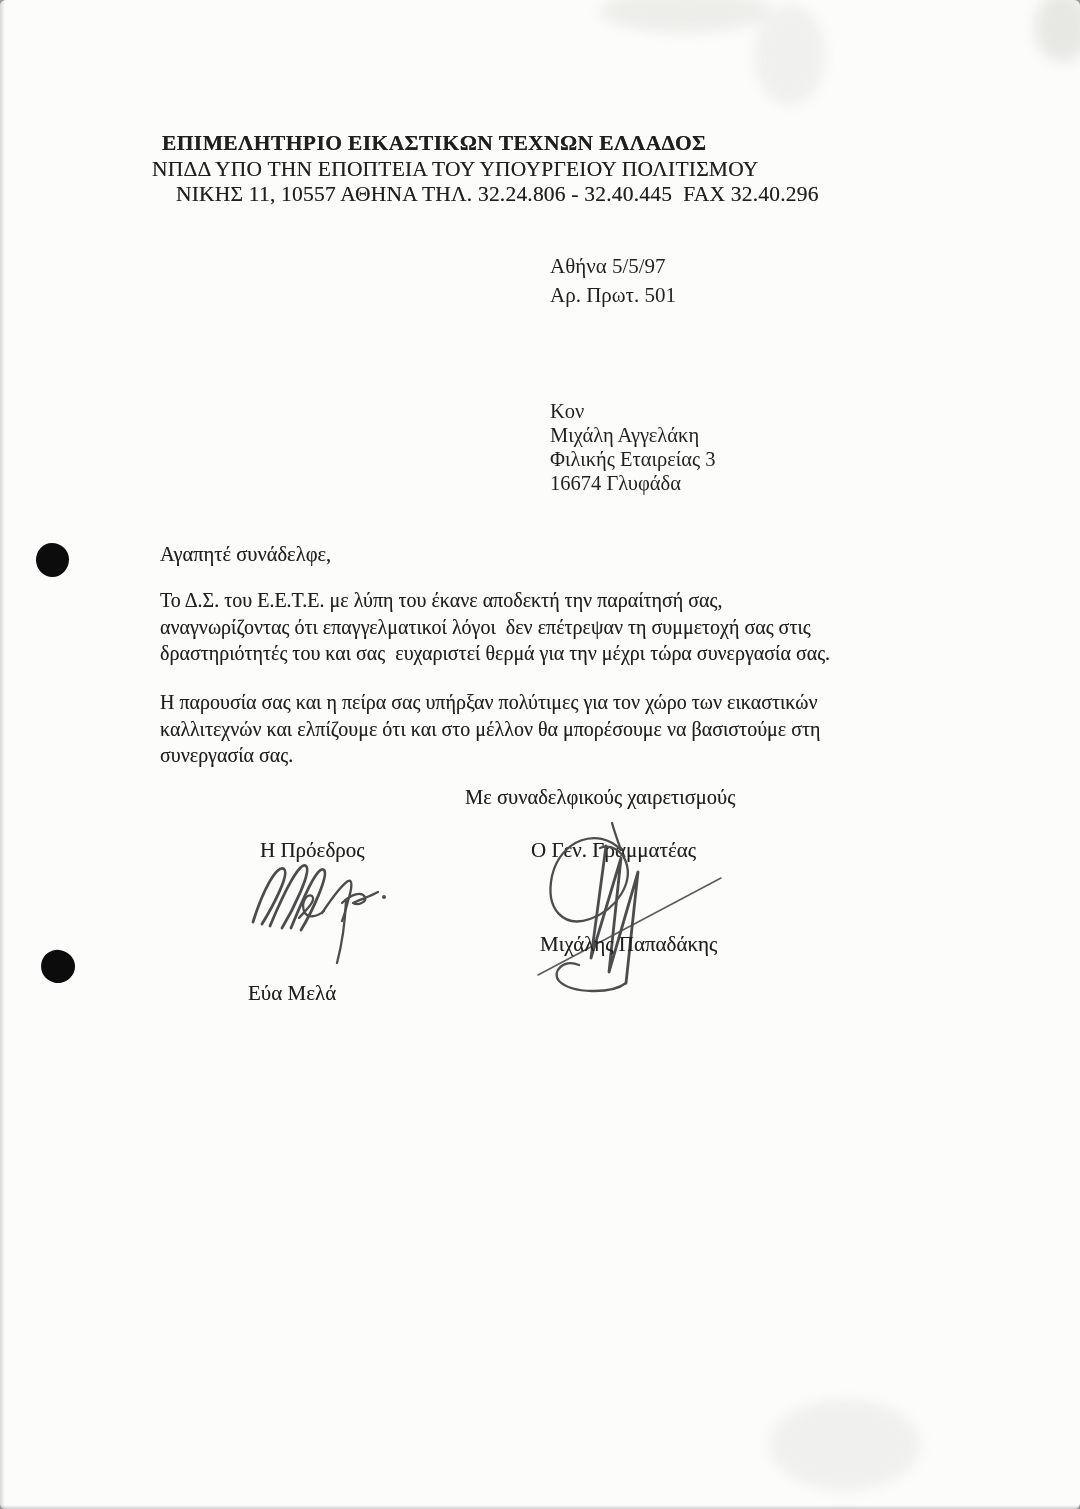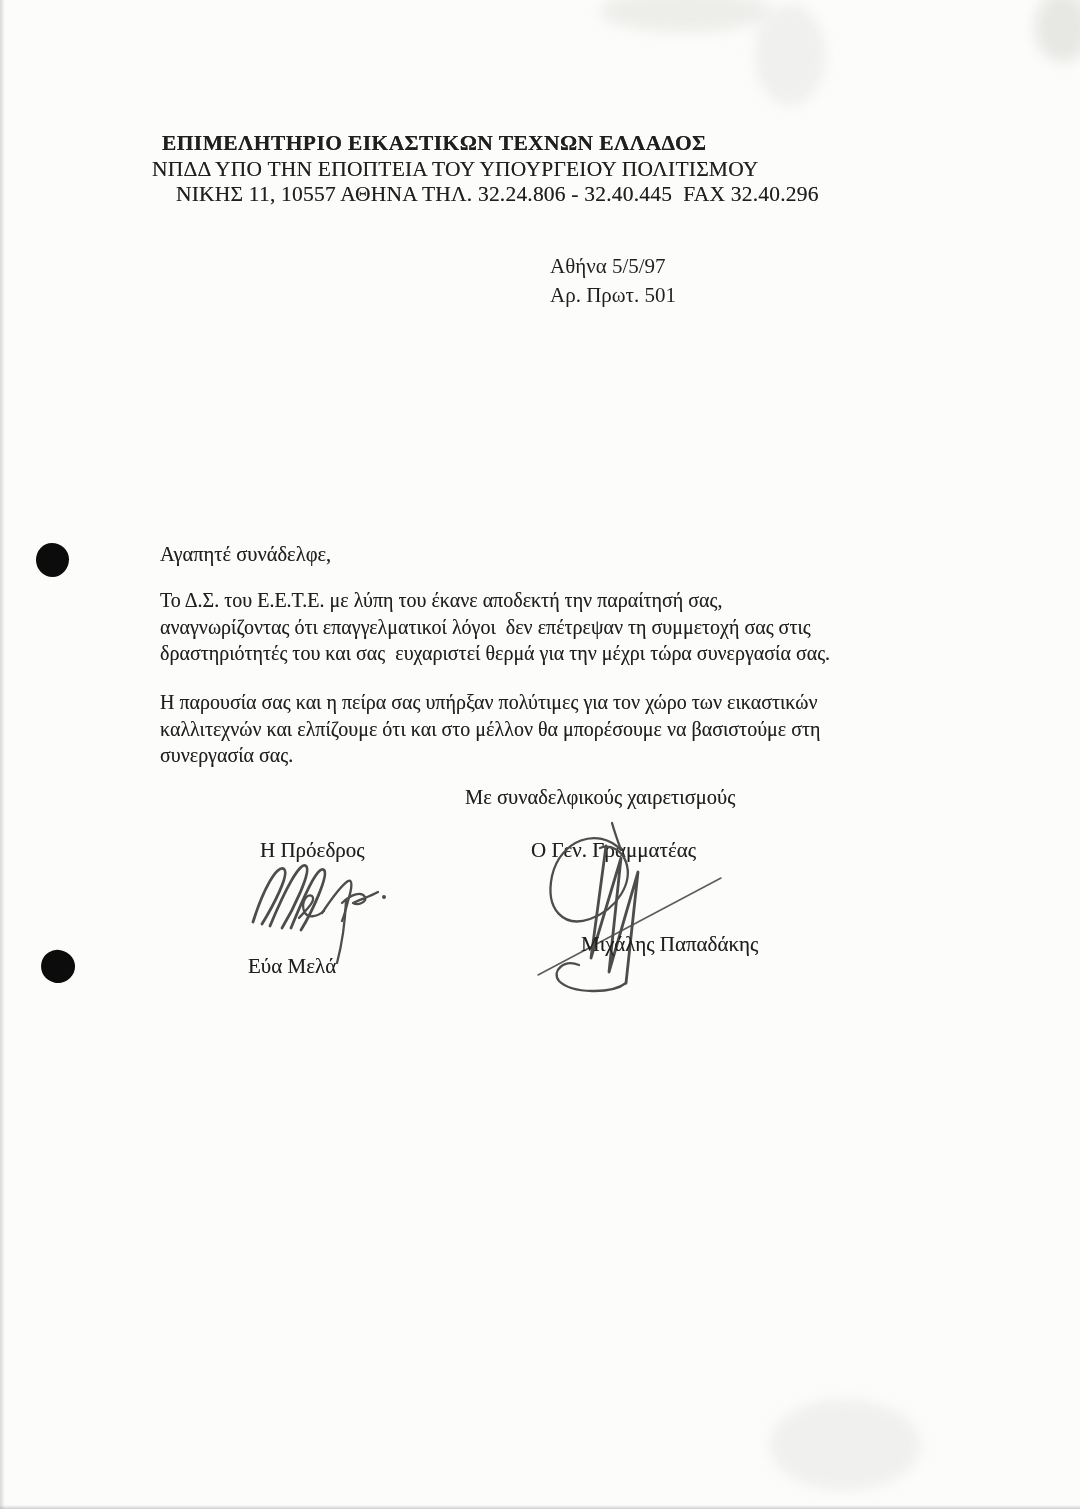--- a/index.html
+++ b/index.html
@@ -5,20 +5,21 @@
   html, body { margin: 0; padding: 0; background: #9a9a9a; }
   .page {
     position: relative;
     width: 1080px;
     height: 1509px;
     margin: 0 auto;
     background: var(--paper, #fcfcfb);
     overflow: hidden;
     font-family: "Liberation Serif", "DejaVu Serif", serif;
     color: var(--ink, #1f1f1f);
+    border-radius: 6px;
   }
   .txt { position: absolute; white-space: pre; }
   .org-name {
     left: 162px; top: 131px;
     font-size: 21.5px; font-weight: bold; letter-spacing: 0.4px;
     text-shadow: 0 0 0.6px rgba(15,15,15,0.75);
   }
   .org-sub {
     left: 152px; top: 157px;
     font-size: 21.5px; letter-spacing: 0.2px;
@@ -40,22 +41,22 @@
   .para div { white-space: pre; }
   .para1 { top: 587px; }
   .para2 { top: 689px; }
   .closing { left: 465px; top: 786px; }
   .sig-title { position: absolute; top: 838px; font-size: 21px;
                text-shadow: 0 0 0.3px rgba(30,30,30,0.45); white-space: pre; }
   .sig-title-left { left: 260px; }
   .sig-title-right { left: 531px; }
   .sig-name { position: absolute; font-size: 21px;
               text-shadow: 0 0 0.3px rgba(30,30,30,0.45); white-space: pre; }
-  .sig-name-left { left: 248px; top: 954px; }
-  .sig-name-right { left: 540px; top: 932px; margin-left: 41px; }
+  .sig-name-left { left: 248px; top: 981px; }
+  .sig-name-right { left: 540px; top: 932px; }
   .sig-svg { position: absolute; }
   .sig-svg path { fill: none; stroke: var(--signature-ink, #4d4d4d);
                   stroke-linecap: round; stroke-linejoin: round; }
   .sig-svg path.thin { stroke-width: 1.6; stroke: #5c5c5c; }
   .sig-svg path.main { stroke-width: 2.8; }
   .sig-svg path.med { stroke-width: 2.3; }
   .sig-svg .dot { fill: var(--signature-ink, #4d4d4d); stroke: none; }
   .hole {
     position: absolute;
     background: var(--hole-punch, #0c0c0c);
@@ -98,20 +99,26 @@
     <div class="txt org-name">ΕΠΙΜΕΛΗΤΗΡΙΟ ΕΙΚΑΣΤΙΚΩΝ ΤΕΧΝΩΝ ΕΛΛΑΔΟΣ</div>
     <div class="txt org-sub">ΝΠΔΔ ΥΠΟ ΤΗΝ ΕΠΟΠΤΕΙΑ ΤΟΥ ΥΠΟΥΡΓΕΙΟΥ ΠΟΛΙΤΙΣΜΟΥ</div>
     <div class="txt org-addr">ΝΙΚΗΣ 11, 10557 ΑΘΗΝΑ ΤΗΛ. 32.24.806 - 32.40.445  FAX 32.40.296</div>
   </div>
 
   <div class="ref-block">
     <div>Αθήνα 5/5/97</div>
     <div>Αρ. Πρωτ. 501</div>
   </div>
 
+  <div class="recipient-block">
+    <div>Κον</div>
+    <div>Μιχάλη Αγγελάκη</div>
+    <div>Φιλικής Εταιρείας 3</div>
+    <div>16674 Γλυφάδα</div>
+  </div>
 
   <div class="txt body-txt salutation">Αγαπητέ συνάδελφε,</div>
 
   <div class="para para1">
     <div>Το Δ.Σ. του Ε.Ε.Τ.Ε. με λύπη του έκανε αποδεκτή την παραίτησή σας,</div>
     <div>αναγνωρίζοντας ότι επαγγελματικοί λόγοι  δεν επέτρεψαν τη συμμετοχή σας στις</div>
     <div>δραστηριότητές του και σας  ευχαριστεί θερμά για την μέχρι τώρα συνεργασία σας.</div>
   </div>
 
   <div class="para para2">

